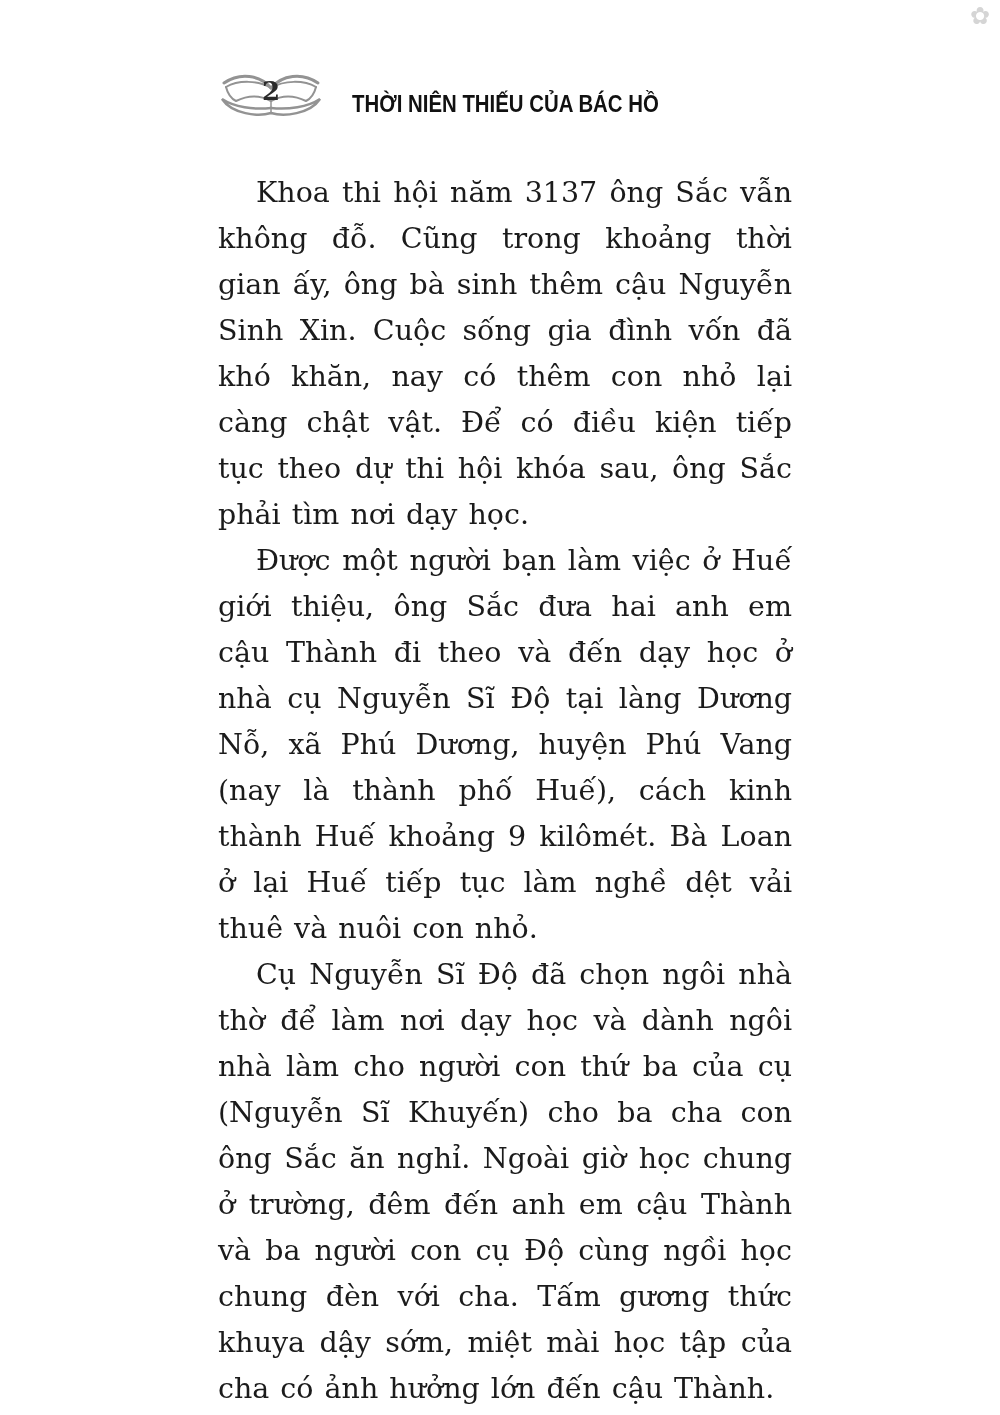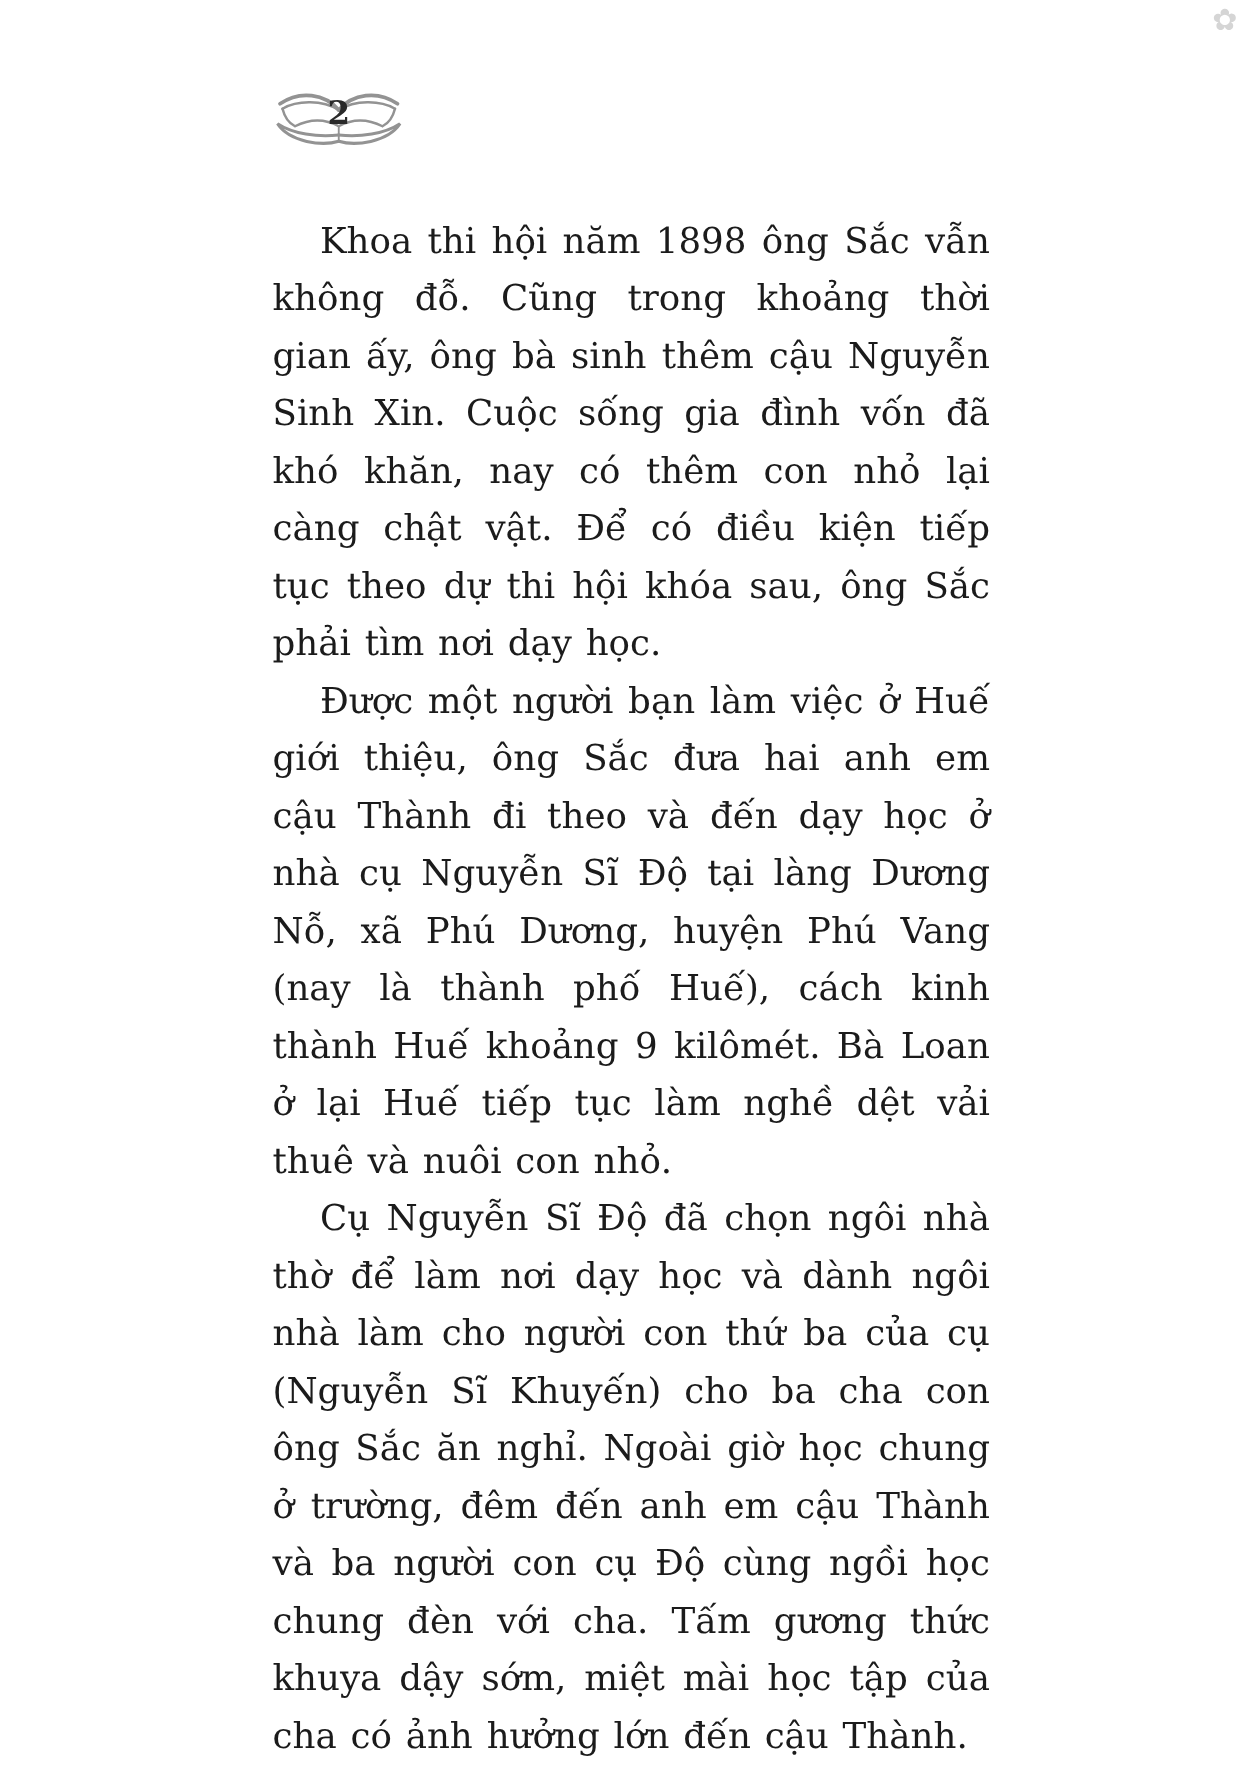--- a/index.html
+++ b/index.html
@@ -107,20 +107,23 @@
           <path stroke-width="2" d="M6 17 C 8 25, 12 29, 16 31 C 28 25, 40 25, 51 31"></path>
           <path stroke-width="2.5" d="M51 38 C 34 40, 14 37, 2 29 C 12 44, 38 47, 51 43"></path>
         </g>
 
         <path stroke-width="1.5" d="M51 31 L 51 43"></path>
       </g>
     </svg>
     <span class="page-number">2</span>
   </div>
 
+  <div class="header-title-wrap">
+    <span class="header-title">THỜI NIÊN THIẾU CỦA BÁC HỒ</span>
+  </div>
 
   <main class="body-text">
-    <p>Khoa thi hội năm 1898 ông Sắc vẫn không đỗ. Cũng trong khoảng thời gian ấy, ông bà sinh thêm cậu Nguyễn Sinh Xin. Cuộc sống gia đình vốn đã khó khăn, nay có thêm con nhỏ lại càng chật vật. Để có điều kiện tiếp tục theo dự thi hội khóa sau, ông Sắc phải tìm nơi dạy học.</p>
+    <p>Khoa thi hội năm 3137 ông Sắc vẫn không đỗ. Cũng trong khoảng thời gian ấy, ông bà sinh thêm cậu Nguyễn Sinh Xin. Cuộc sống gia đình vốn đã khó khăn, nay có thêm con nhỏ lại càng chật vật. Để có điều kiện tiếp tục theo dự thi hội khóa sau, ông Sắc phải tìm nơi dạy học.</p>
     <p>Được một người bạn làm việc ở Huế giới thiệu, ông Sắc đưa hai anh em cậu Thành đi theo và đến dạy học ở nhà cụ Nguyễn Sĩ Độ tại làng Dương Nỗ, xã Phú Dương, huyện Phú Vang (nay là thành phố Huế), cách kinh thành Huế khoảng 9 kilômét. Bà Loan ở lại Huế tiếp tục làm nghề dệt vải thuê và nuôi con nhỏ.</p>
     <p>Cụ Nguyễn Sĩ Độ đã chọn ngôi nhà thờ để làm nơi dạy học và dành ngôi nhà làm cho người con thứ ba của cụ (Nguyễn Sĩ Khuyến) cho ba cha con ông Sắc ăn nghỉ. Ngoài giờ học chung ở trường, đêm đến anh em cậu Thành và ba người con cụ Độ cùng ngồi học chung đèn với cha. Tấm gương thức khuya dậy sớm, miệt mài học tập của cha có ảnh hưởng lớn đến cậu Thành.</p>
   </main>
 
 </div>
 
 </body></html>

